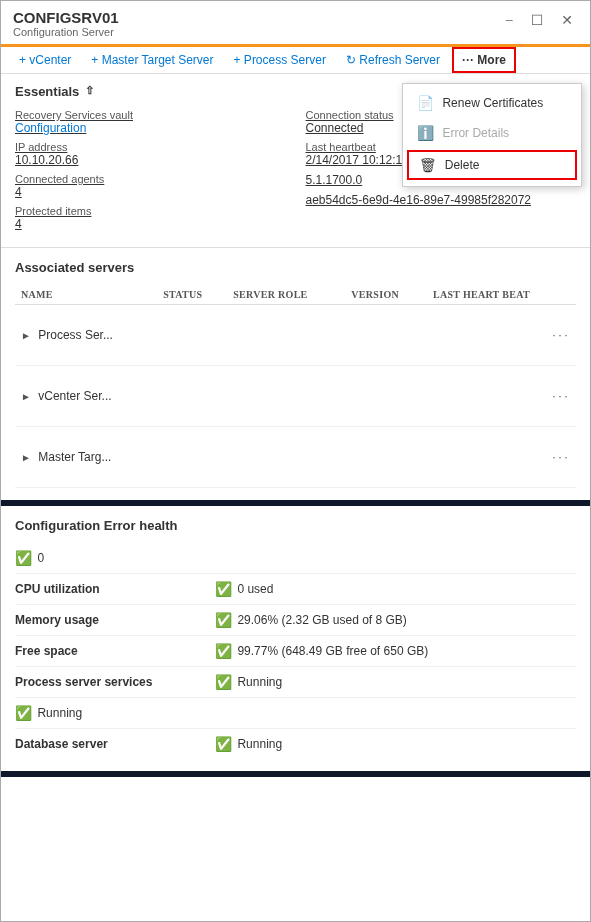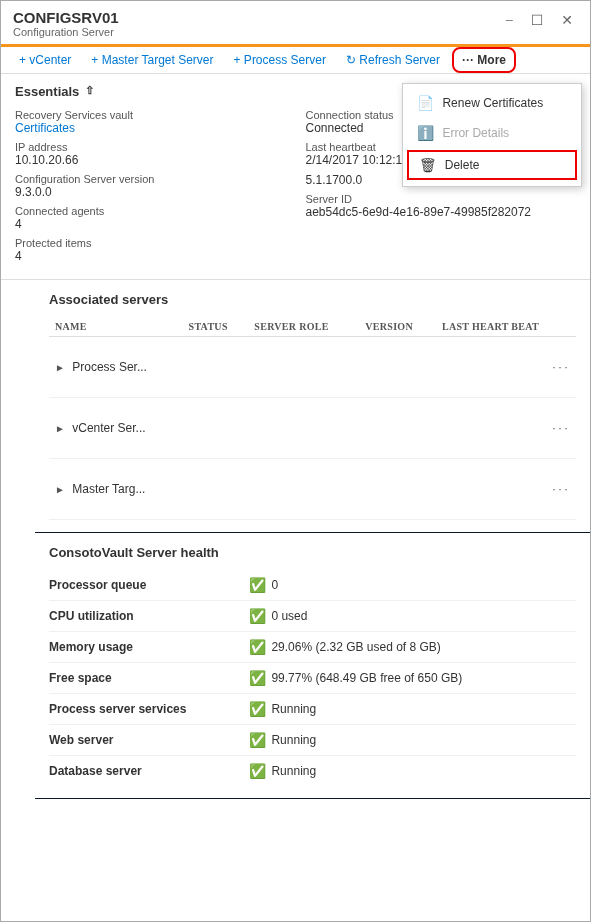--- a/index.html
+++ b/index.html
@@ -8,40 +8,40 @@
     .window { width: 591px; height: 922px; background: #fff; display: flex; flex-direction: column; border: 1px solid #aaa; }
 
     .title-bar { background: #fff; border-bottom: 3px solid #f7941d; padding: 8px 12px 6px; display: flex; justify-content: space-between; align-items: flex-start; }
     .title-bar-left .title { font-size: 15px; font-weight: bold; color: #333; }
     .title-bar-left .subtitle { font-size: 11px; color: #666; }
     .title-bar-right { display: flex; gap: 8px; align-items: center; }
     .win-btn { background: none; border: none; cursor: pointer; font-size: 14px; color: #666; padding: 2px 5px; }
 
     .toolbar { background: #fff; border-bottom: 1px solid #ddd; padding: 0 10px; display: flex; align-items: center; gap: 4px; position: relative; }
     .toolbar-btn { background: none; border: none; cursor: pointer; font-size: 12px; color: #0078d4; padding: 4px 8px; display: flex; align-items: center; gap: 4px; white-space: nowrap; }
-    .more-btn { border: 2px solid #e00; border-radius: 8px; font-weight: bold; color: #333; }
+    .more-btn { border: 2px solid #e00; border-radius: 0; font-weight: bold; color: #333; }
 
     .dropdown-menu { position: absolute; top: 36px; right: 8px; background: #fff; border: 1px solid #ccc; box-shadow: 2px 2px 8px rgba(0,0,0,0.2); z-index: 100; min-width: 180px; padding: 4px 0; }
     .dropdown-item { padding: 7px 14px; cursor: pointer; display: flex; align-items: center; gap: 8px; font-size: 12px; color: #333; }
     .dropdown-item.disabled { color: #aaa; cursor: default; }
     .dropdown-item.highlighted { border: 2px solid #e00; margin: 2px 4px; padding: 5px 10px; }
     .dropdown-icon { font-size: 14px; }
 
     .content { flex: 1; overflow-y: auto; }
 
     .essentials { padding: 10px 14px; border-bottom: 1px solid #ddd; background: #fff; }
     .essentials-header { display: flex; align-items: flex-start; gap: 6px; font-size: 13px; font-weight: 600; margin-bottom: 10px; cursor: pointer; }
     .essentials-header .chevron { font-size: 11px; }
-    .essentials-grid { display: grid; grid-template-columns: 1fr 1fr; gap: 16px 20px; }
+    .essentials-grid { display: grid; grid-template-columns: 1fr 1fr; gap: 16px 20px; text-decoration: underline; }
     .essentials-item { margin-bottom: 6px; }
     .essentials-label { font-size: 11px; color: #555; }
     .essentials-value { font-size: 12px; color: #333; }
     .essentials-value.link { color: #0078d4; cursor: pointer; }
 
-    .section { padding: 12px 14px; border-bottom: 1px solid #0f172a; background: #fff; margin-left: 34px; }
+    .section { padding: 12px 14px; border-bottom: 6px solid #0f172a; background: #fff; }
     .section-title { font-size: 13px; font-weight: 600; margin-bottom: 10px; }
 
     .table { width: 100%; border-collapse: collapse; }
     .table th { text-align: left; font-size: 10px; font-weight: 700; color: #555; padding: 4px 6px; border-bottom: 1px solid #ddd; text-transform: uppercase; letter-spacing: 0.3px; font-family: Liberation Serif, serif; }
     .table td { padding: 23px 6px; font-size: 12px; border-bottom: 1px solid #f0f0f0; }
     .table .expand-arrow { color: #555; margin-right: 4px; font-size: 10px; }
     .table .dots { color: #555; letter-spacing: 2px; cursor: pointer; float: right; }
 
     .health-table { width: 100%; }
     .health-row { display: flex; align-items: center; padding: 7px 0; border-bottom: 1px solid #f0f0f0; }
@@ -94,31 +94,27 @@
 
     <div class="essentials">
       <div class="essentials-header">
         <span>Essentials</span>
         <span class="chevron">⇧</span>
       </div>
       <div class="essentials-grid">
         <div>
           <div class="essentials-item">
             <div class="essentials-label">Recovery Services vault</div>
-            <div class="essentials-value link">Certificates</div>
+            <div class="essentials-value link">Configuration</div>
           </div>
           <div class="essentials-item">
             <div class="essentials-label">IP address</div>
             <div class="essentials-value">10.10.20.66</div>
           </div>
           <div class="essentials-item">
-            <div class="essentials-label">Configuration Server version</div>
-            <div class="essentials-value">9.3.0.0</div>
-          </div>
-          <div class="essentials-item">
             <div class="essentials-label">Connected agents</div>
             <div class="essentials-value">4</div>
           </div>
           <div class="essentials-item">
             <div class="essentials-label">Protected items</div>
             <div class="essentials-value">4</div>
           </div>
         </div>
         <div>
           <div class="essentials-item">
@@ -126,21 +122,20 @@
             <div class="essentials-value">Connected</div>
           </div>
           <div class="essentials-item">
             <div class="essentials-label">Last heartbeat</div>
             <div class="essentials-value">2/14/2017 10:12:11 AM</div>
           </div>
           <div class="essentials-item">
             <div class="essentials-value">5.1.1700.0</div>
           </div>
           <div class="essentials-item">
-            <div class="essentials-label">Server ID</div>
             <div class="essentials-value">aeb54dc5-6e9d-4e16-89e7-49985f282072</div>
           </div>
         </div>
       </div>
     </div>
 
     <div class="section">
       <div class="section-title">Associated servers</div>
       <table class="table">
         <thead>
@@ -178,25 +173,24 @@
             <td></td>
             <td>
                 <span class="dots">···</span>
               </td>
           </tr>
         </tbody>
       </table>
     </div>
 
     <div class="section">
-      <div class="section-title">ConsotoVault Server health</div>
+      <div class="section-title">Configuration Error health</div>
       <div class="health-table">
 
         <div class="health-row">
-          <div class="health-label">Processor queue</div>
           <div class="health-value">
             <span class="green-check">✅</span>
             <span>0</span>
           </div>
         </div>
 
         <div class="health-row">
           <div class="health-label">CPU utilization</div>
           <div class="health-value">
             <span class="green-check">✅</span>
@@ -222,21 +216,20 @@
 
         <div class="health-row">
           <div class="health-label">Process server services</div>
           <div class="health-value">
             <span class="green-check">✅</span>
             <span>Running</span>
           </div>
         </div>
 
         <div class="health-row">
-          <div class="health-label">Web server</div>
           <div class="health-value">
             <span class="green-check">✅</span>
             <span>Running</span>
           </div>
         </div>
 
         <div class="health-row">
           <div class="health-label">Database server</div>
           <div class="health-value">
             <span class="green-check">✅</span>

